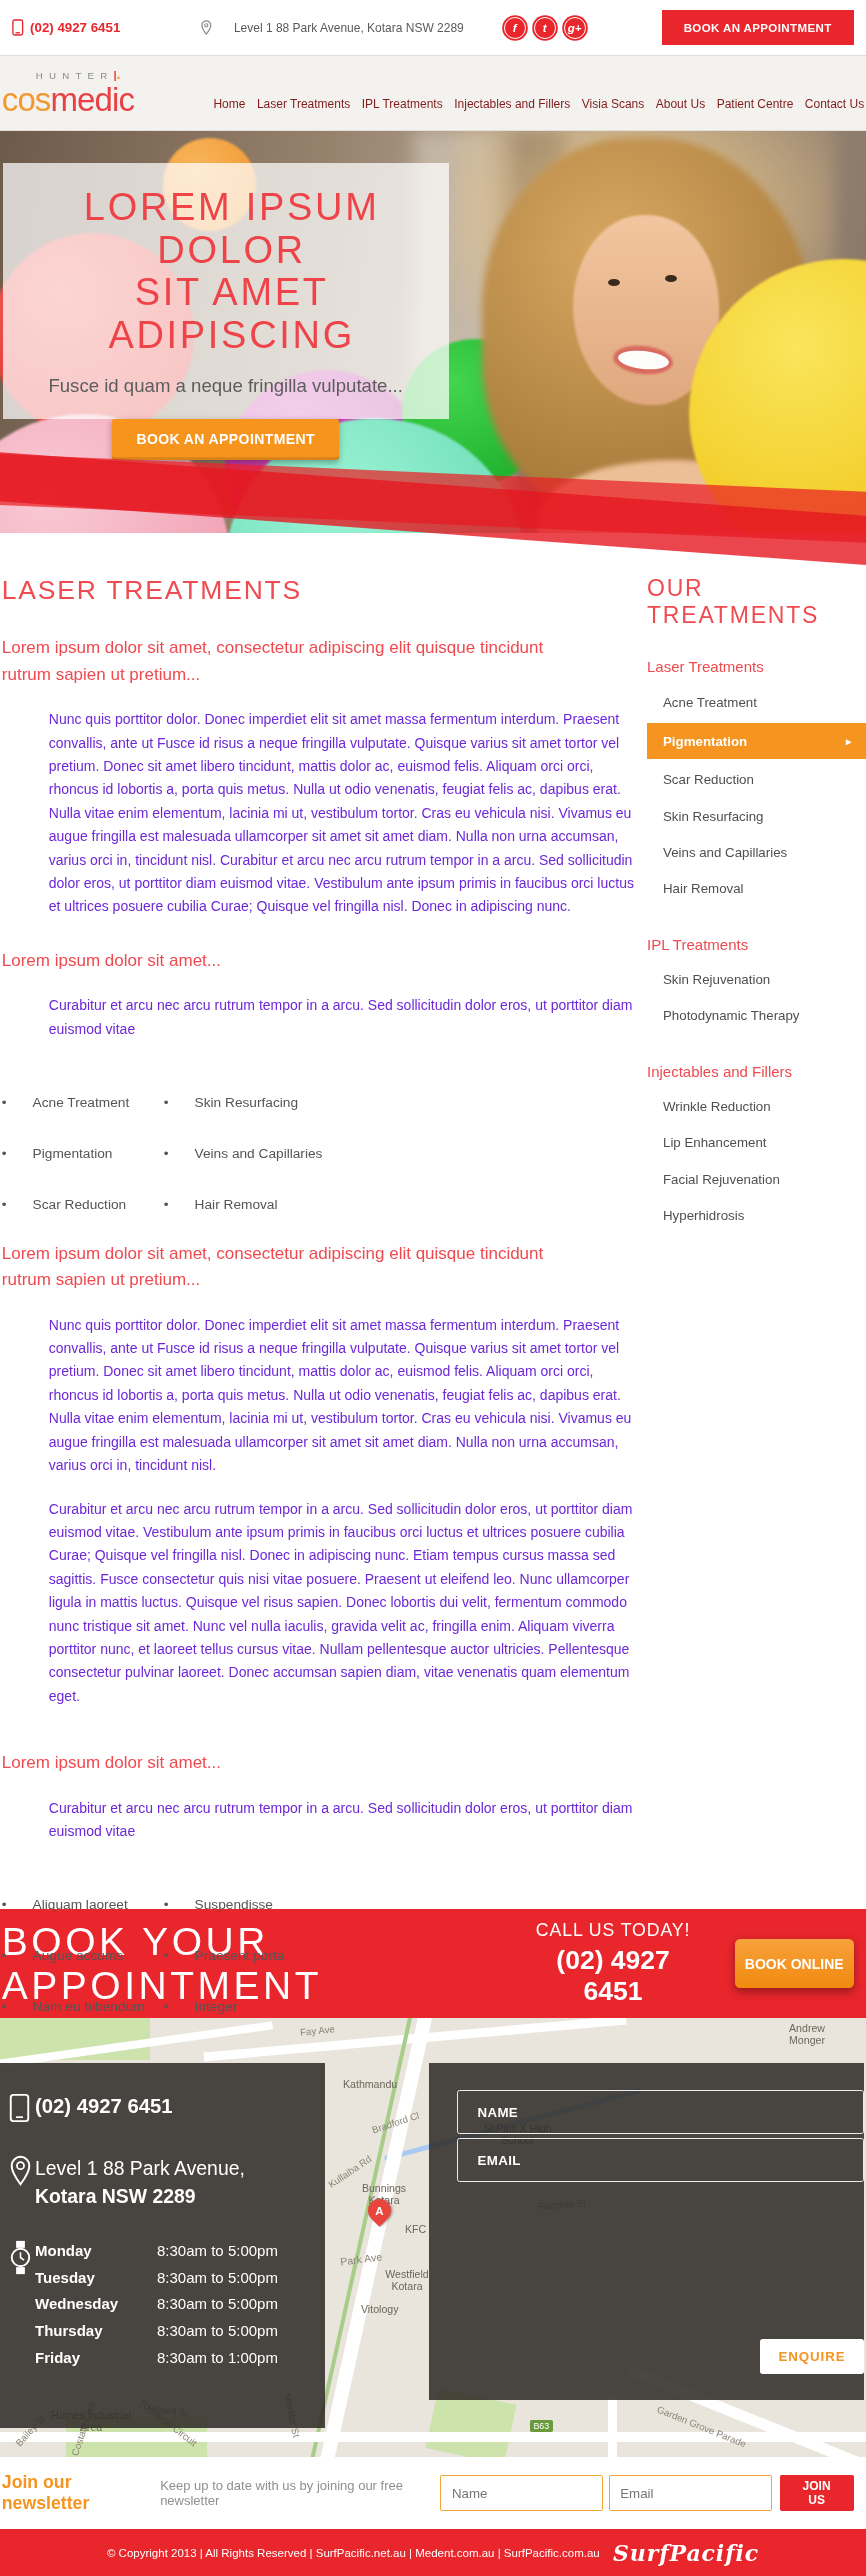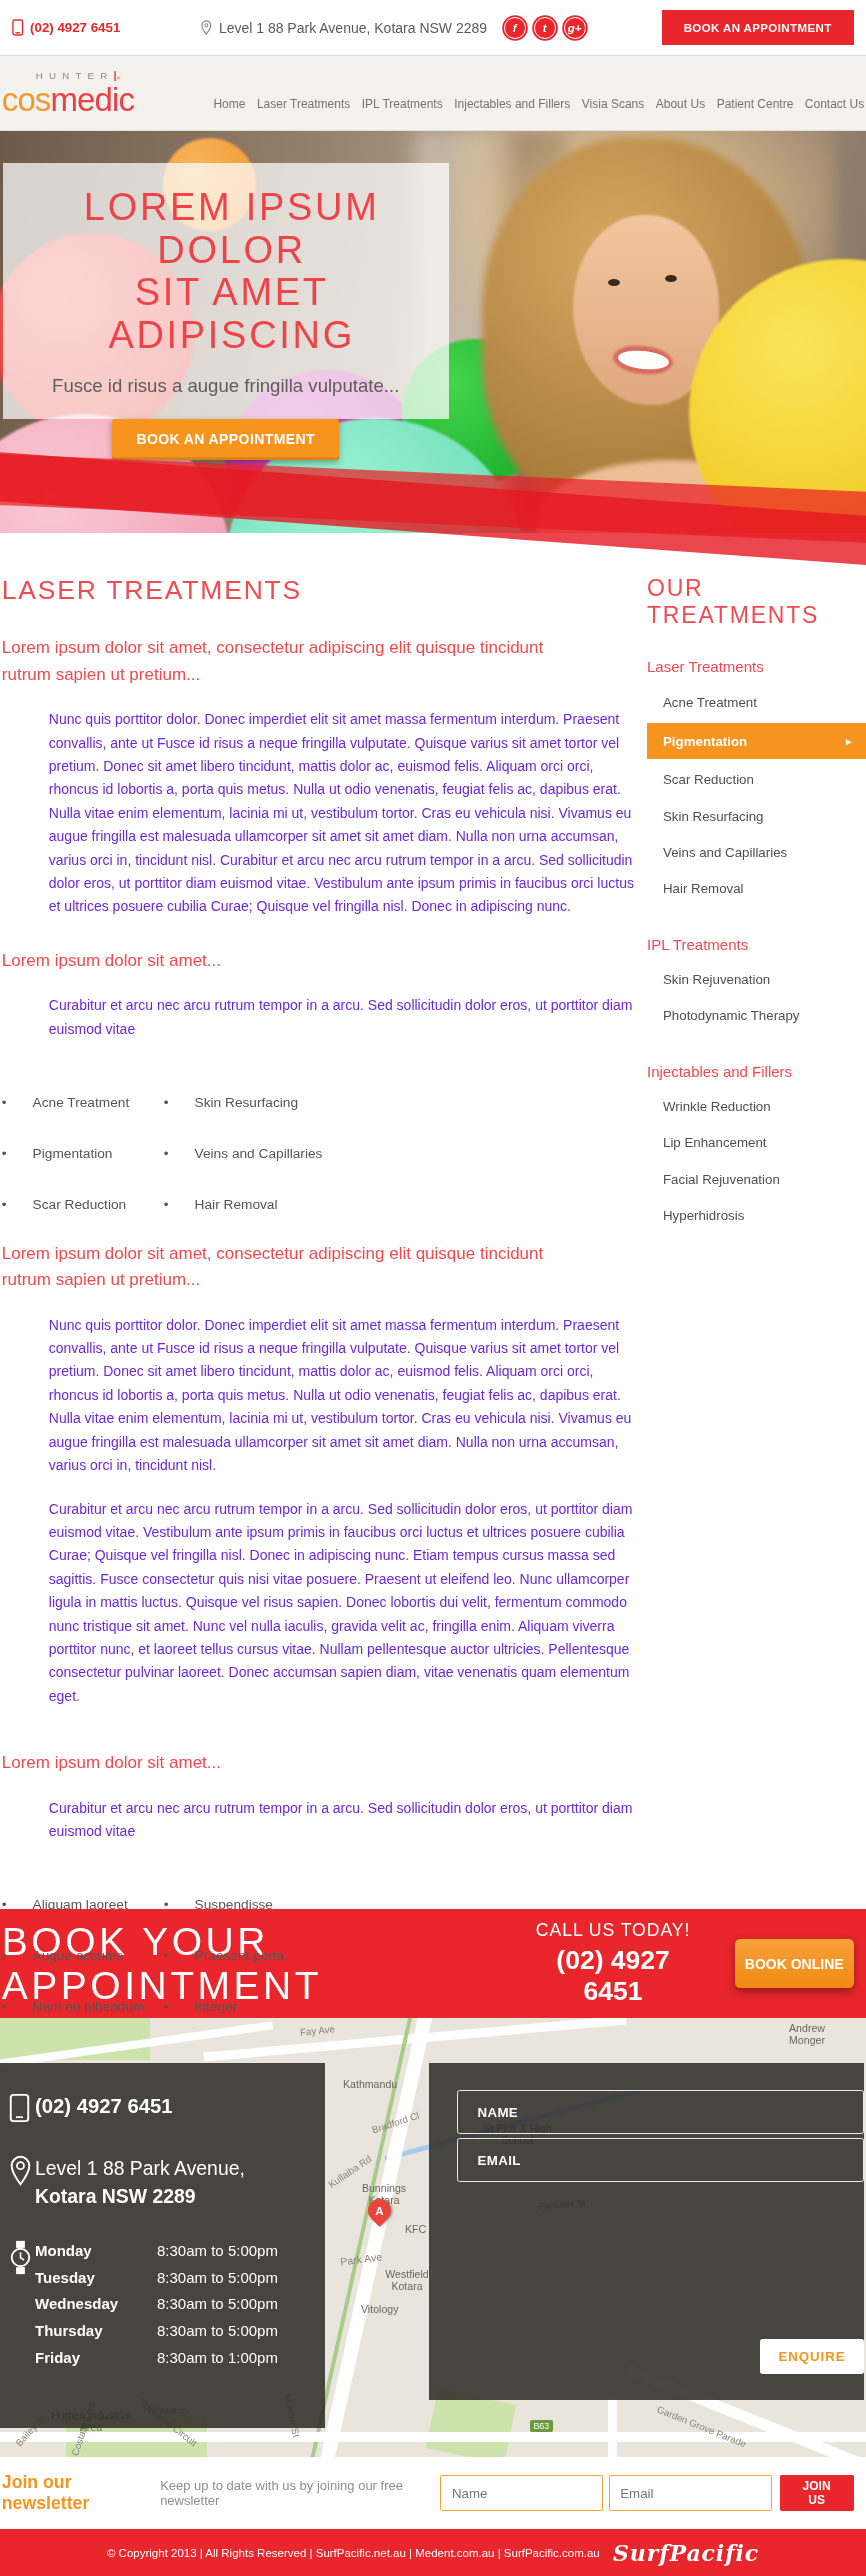--- a/index.html
+++ b/index.html
@@ -2,39 +2,39 @@
 <html style="font-size:14px"><head>
 <meta charset="utf-8">
 <style>
   * { margin:0; padding:0; box-sizing:border-box; }
   body { font-family:"Liberation Sans", sans-serif; background:#fff; }
   .page { width:866px; height:2576px; position:relative; background:#fff; overflow:hidden; margin:0 auto; }
 
   
   .topbar { height:55px; display:flex; align-items:center; padding:0 12.4px 0 12.4px; background:#fff; }
   .tb-phone { color:#e8262c; font-size:13.3px; font-weight:bold; display:flex; align-items:center; gap:6.2px; }
-  .tb-address { margin-left:81px; color:#5a5a5a; font-size:14px; display:flex; align-items:center; gap:7px; }
+  .tb-address { margin-left:81px; color:#5a5a5a; font-size:12px; display:flex; align-items:center; gap:22px; }
   .social { margin-left:auto; display:flex; gap:8px; margin-right:76px; }
   .icon-circle { width:22px; height:22px; border-radius:50%; background:#e8262c; border:1.8px solid #fff;
     box-shadow:0 0 0 1.8px #e8262c; color:#fff; font-weight:bold; font-size:11.5px; display:flex;
     align-items:center; justify-content:center; cursor:pointer; font-style:italic; }
   .tb-book { background:#e8262c; color:#fff; font-weight:bold; font-size:11.5px; letter-spacing:0.4px;
     border:none; height:35px; padding:0 22px; cursor:pointer; font-family:inherit; }
 
   
   .nav { height:76px; background:#f3f2ef; border-top:0.9px solid #ddd; border-bottom:0.9px solid #e2e0dc;
     position:relative; }
   .brand { position:absolute; left:1.8px; top:10.6px; line-height:1; cursor:pointer; }
   .brand-top { font-size:9.7px; letter-spacing:6.2px; color:#8a8a8a; margin-left:34px; }
   .brand-bar { color:#e84045; font-size:11.5px; font-weight:bold; }
   .brand-dot { color:#f5941e; font-size:14px; font-weight:bold; }
   .brand-word { font-size:33px; letter-spacing:-0.9px; margin-top:1.8px; }
   .brand-p1 { color:#f2982f; } .brand-p2 { color:#e84045; }
   .nav-menu { position:absolute; right:1.8px; bottom:19.4px; display:flex; gap:11.5px; list-style:none;
-    font-size:12px; color:#737373; }
+    font-size:12px; color:#7f1d1d; }
   .nav-menu li { cursor:pointer; white-space:nowrap; }
 
   
   .hero { height:439px; position:relative; background:#fff; overflow:hidden; }
   .hero-photo { position:absolute; left:0; top:0; right:0; height:402px; overflow:hidden;
     background:linear-gradient(100deg,#6e5a49 0%,#96816d 35%,#b5a593 58%,#857263 100%); }
   .hp-stripe { position:absolute; top:0; height:100%; filter:blur(8.8px); }
   .balloon { position:absolute; border-radius:50%; filter:blur(0.9px); }
   .hair { position:absolute; left:482px; top:7px; width:331px; height:384px;
     background:radial-gradient(circle at 40% 30%, #d8a862, #a97c3c 72%); border-radius:48% 52% 55% 45%;
@@ -210,21 +210,21 @@
       <div class="shoulder"></div>
       <div class="balloon" style="left:-62px;top:283px;width:292px;height:292px;background:radial-gradient(circle at 38% 28%,#f9c9d4,#ef93a8);"></div>
       <div class="balloon" style="left:225px;top:287px;width:300px;height:300px;background:radial-gradient(circle at 38% 28%,#9cf3d6,#56d2a8);"></div>
       <div class="balloon" style="left:689px;top:128px;width:309px;height:309px;background:radial-gradient(circle at 35% 28%,#fae55c,#eebd05);"></div>
     </div>
     <div class="hero-panel">
       <div class="hero-title">
         <div>LOREM IPSUM DOLOR</div>
         <div>SIT AMET ADIPISCING</div>
       </div>
-      <div class="hero-sub">Fusce id risus a augue fringilla vulputate...</div>
+      <div class="hero-sub">Fusce id quam a neque fringilla vulputate...</div>
       <button class="hero-cta">BOOK AN APPOINTMENT</button>
     </div>
     <div class="ribbon ribbon-a"></div>
     <div class="ribbon ribbon-b"></div>
   </section>
 
   <div class="main">
     <div class="content">
       <h1 class="page-title">LASER TREATMENTS</h1>
 

